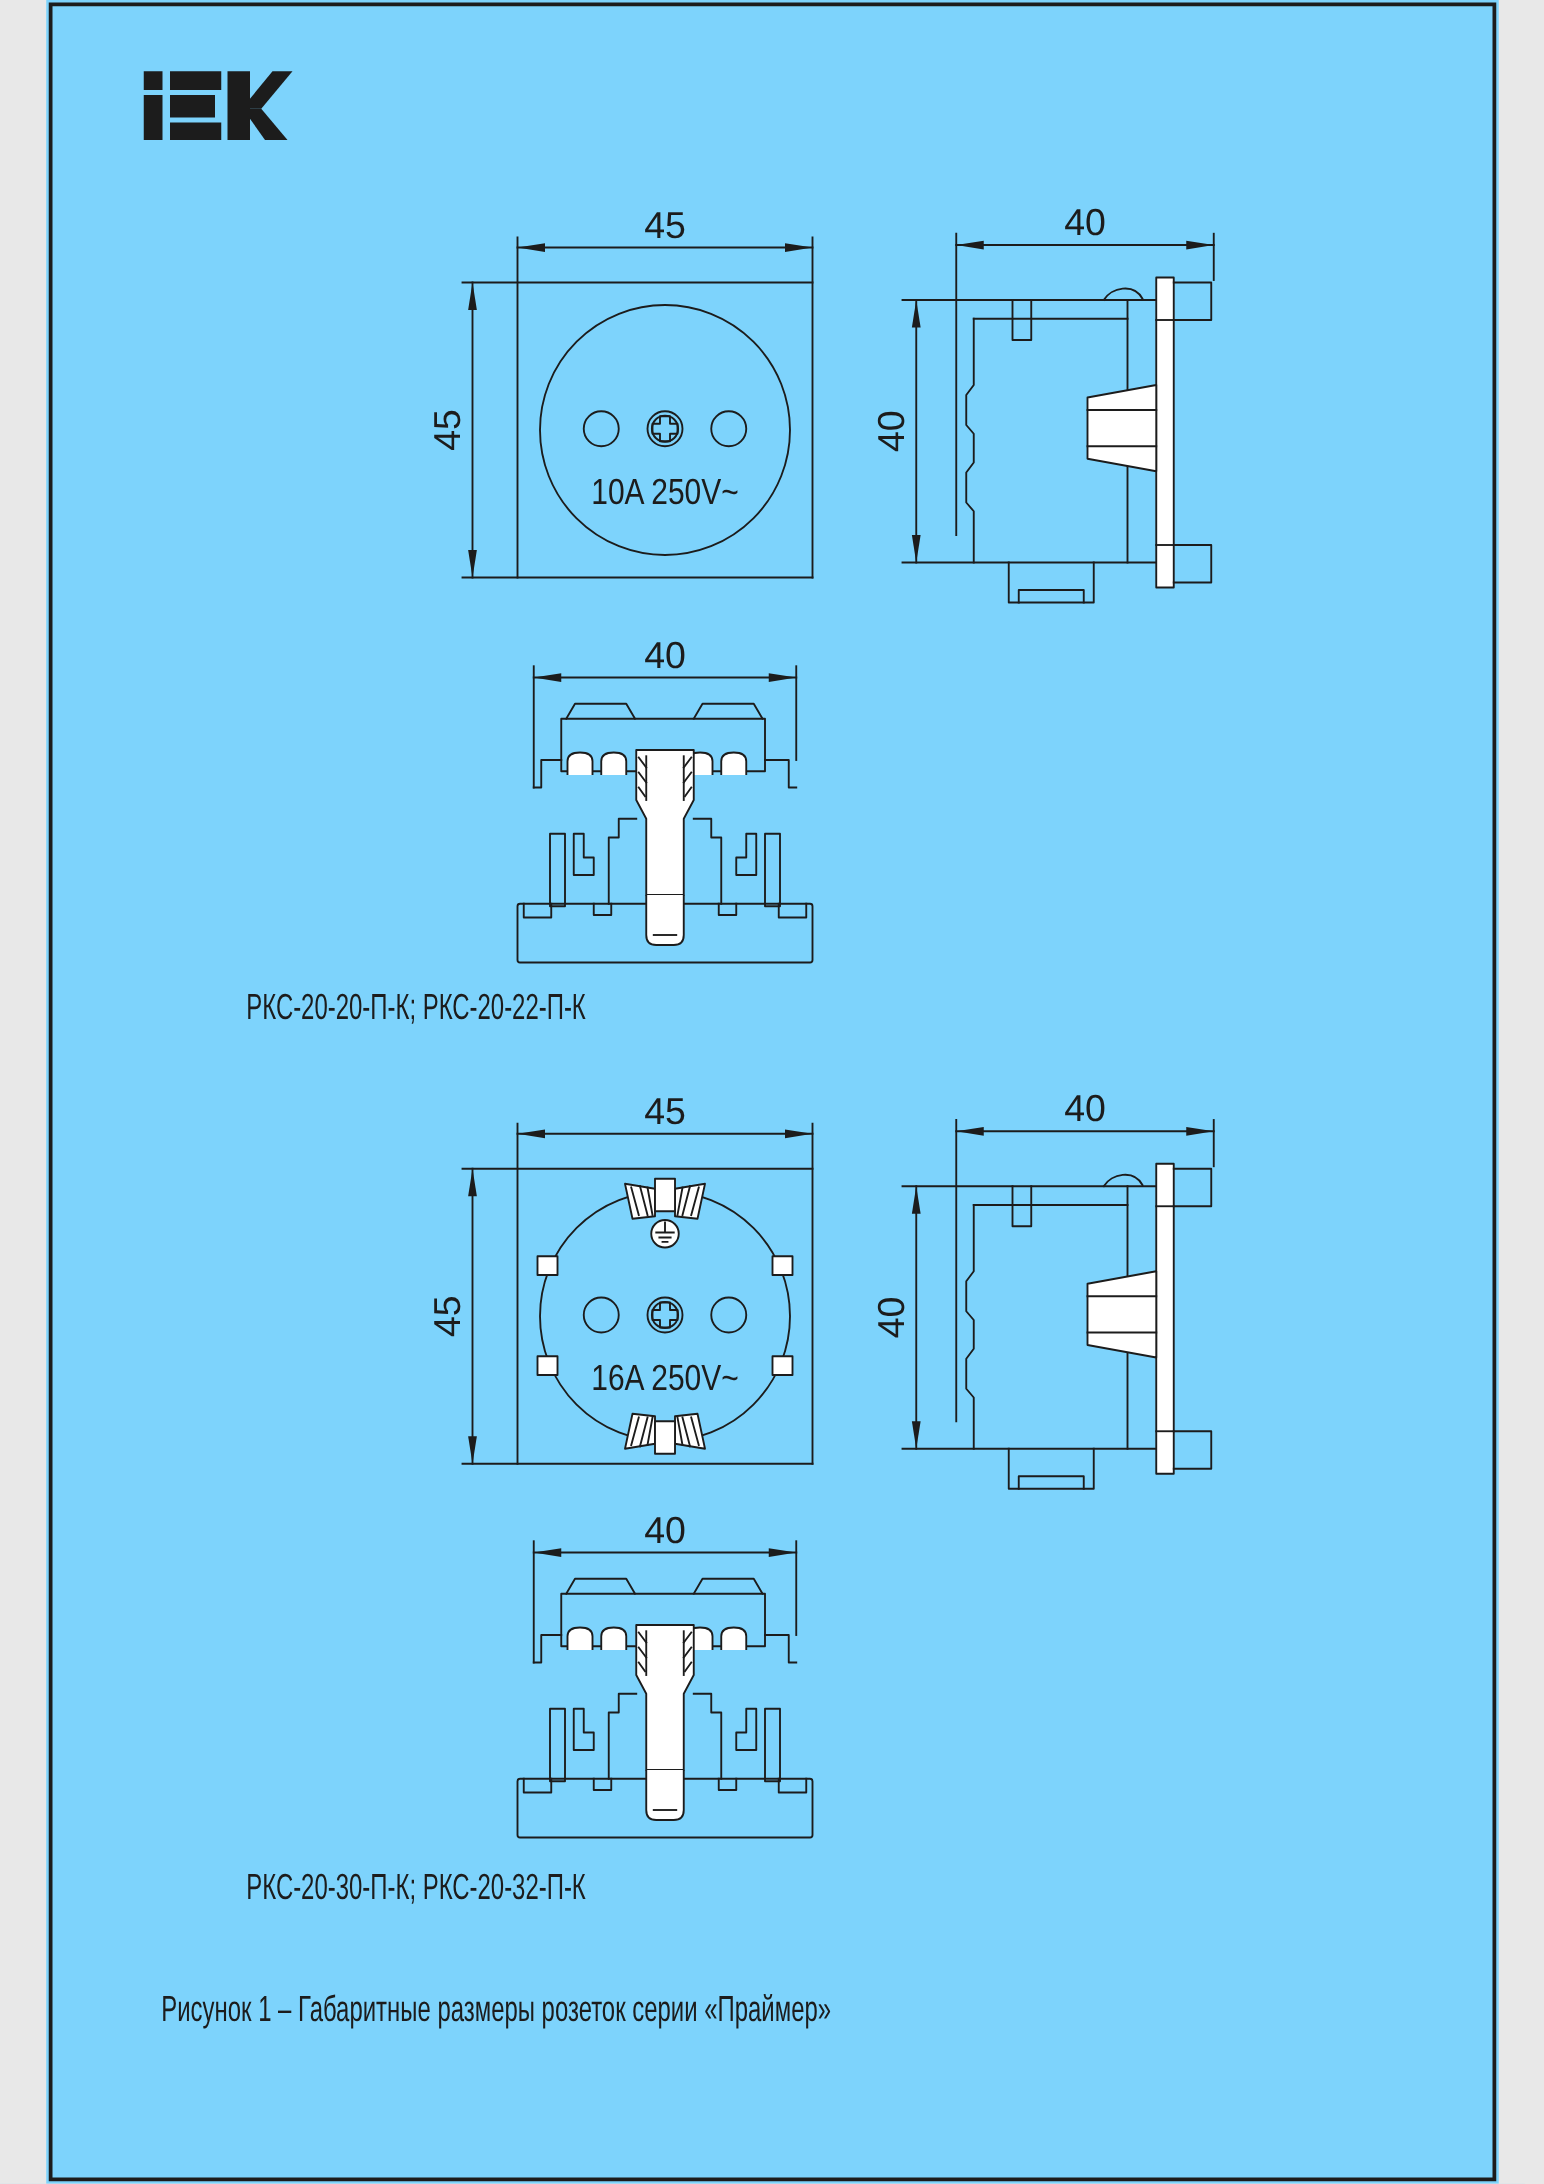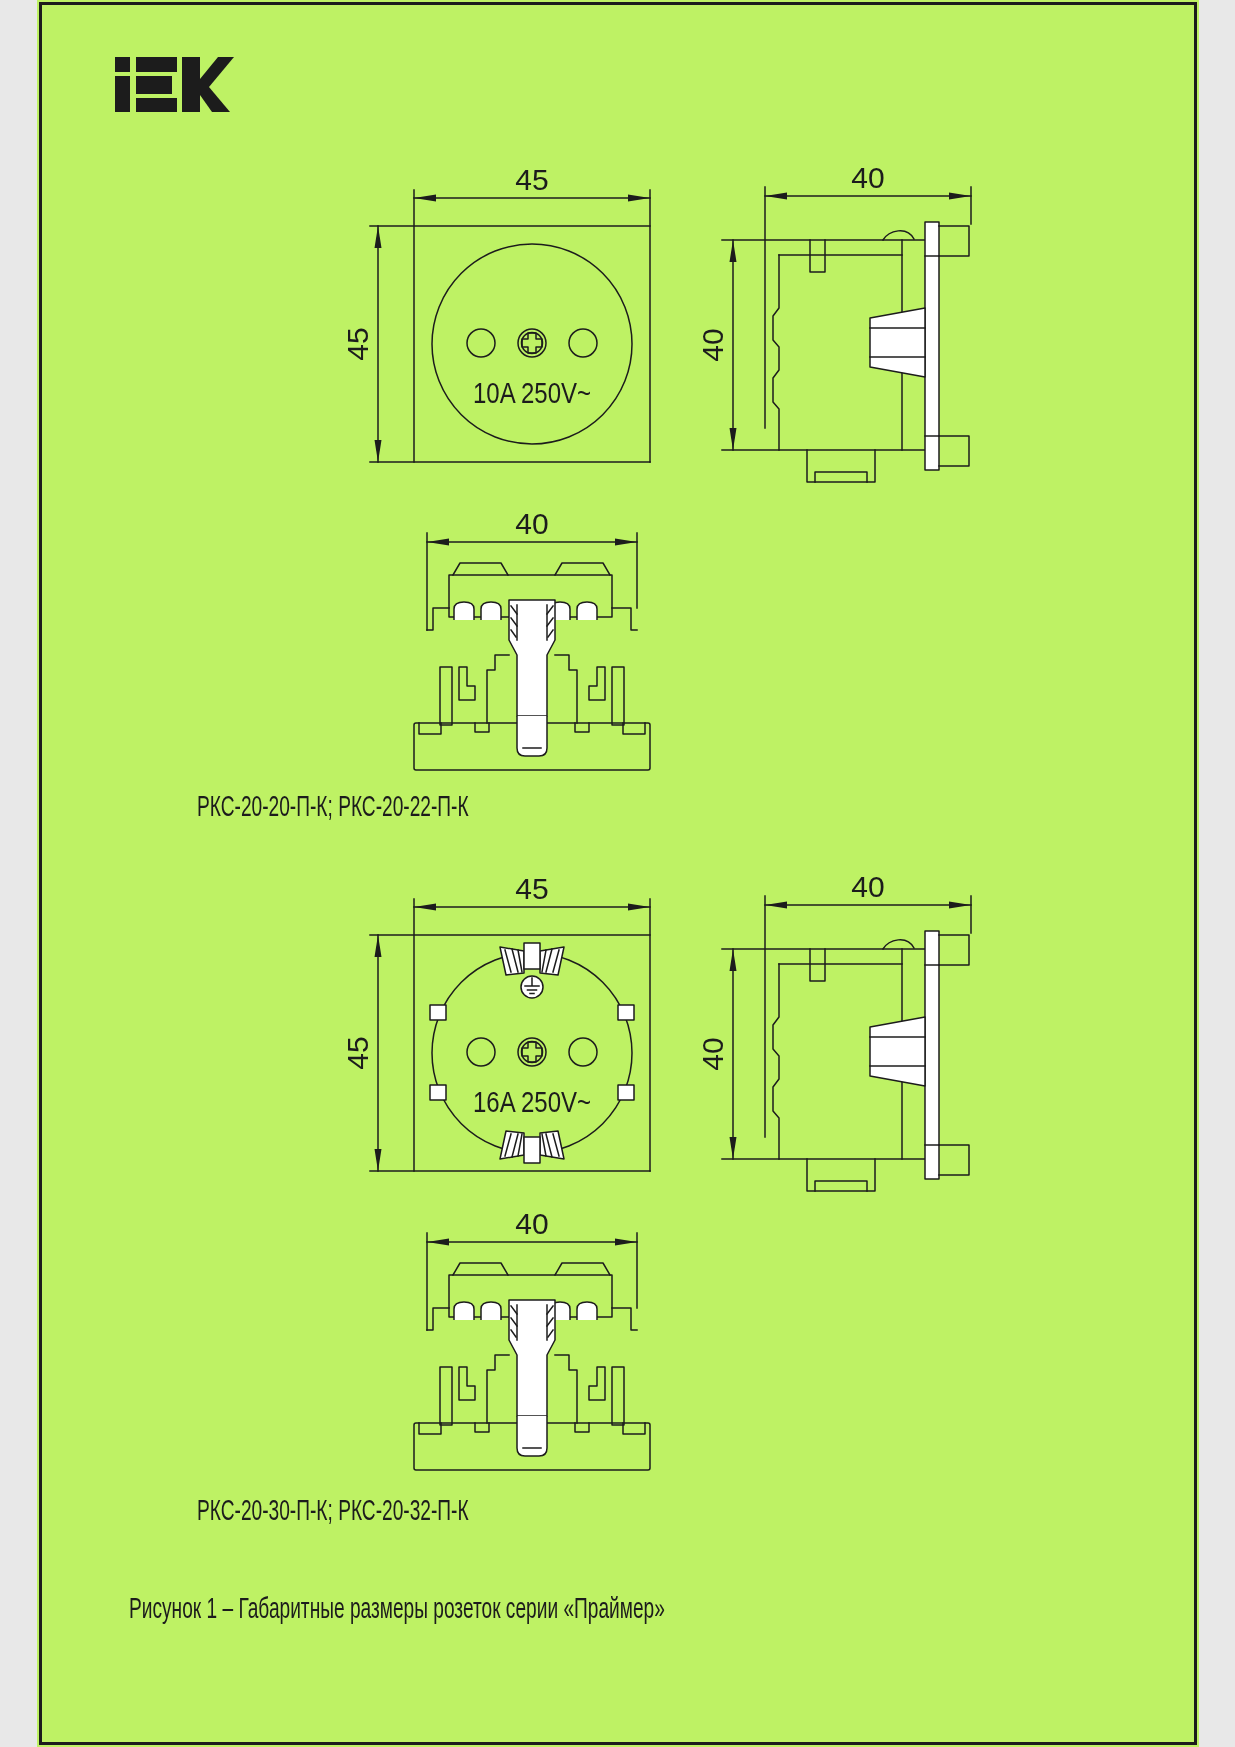--- a/index.html
+++ b/index.html
@@ -1,16 +1,16 @@
 <!DOCTYPE html>
 <html><head>
 <meta charset="utf-8">
 <style>
   html,body{margin:0;padding:0;background:#e8e8e8;}
-  .page{position:relative;width:1162px;height:1747px;background:#bef264;margin:0 auto;
+  .page{position:relative;width:1162px;height:1747px;background:#7dd3fc;margin:0 auto;
         font-family:"Liberation Sans",sans-serif;overflow:hidden;}
   .frame{position:absolute;inset:2px;border:3px solid #1c1c1c;pointer-events:none;}
   .abs{position:absolute;}
   svg{display:block;overflow:visible;}
   .s{stroke:#1c1c1c;fill:none;stroke-width:1.5;stroke-linejoin:round;stroke-linecap:square;}
   .sw{stroke:#1c1c1c;fill:#ffffff;stroke-width:1.5;stroke-linejoin:round;}
   .f{fill:#1c1c1c;stroke:none;}
   .t{fill:#1c1c1c;font-family:"Liberation Sans",sans-serif;}
   .dim{font-size:30px;}
   .rating{font-size:29px;}

